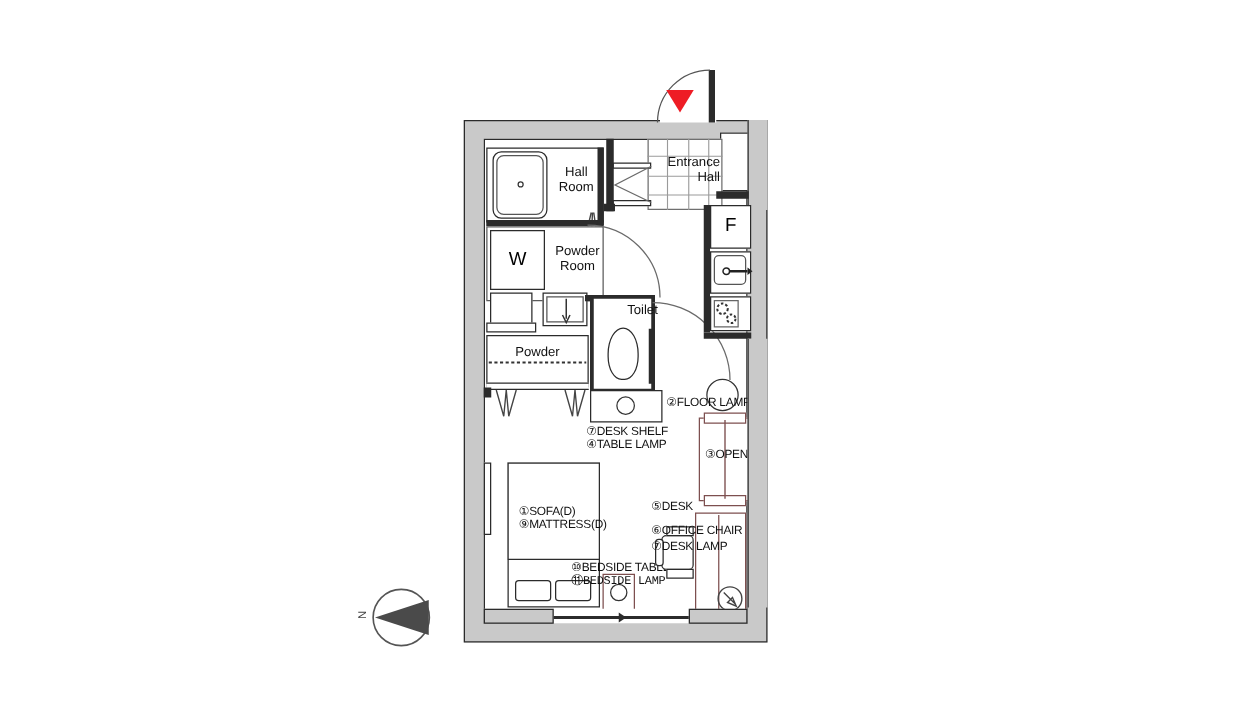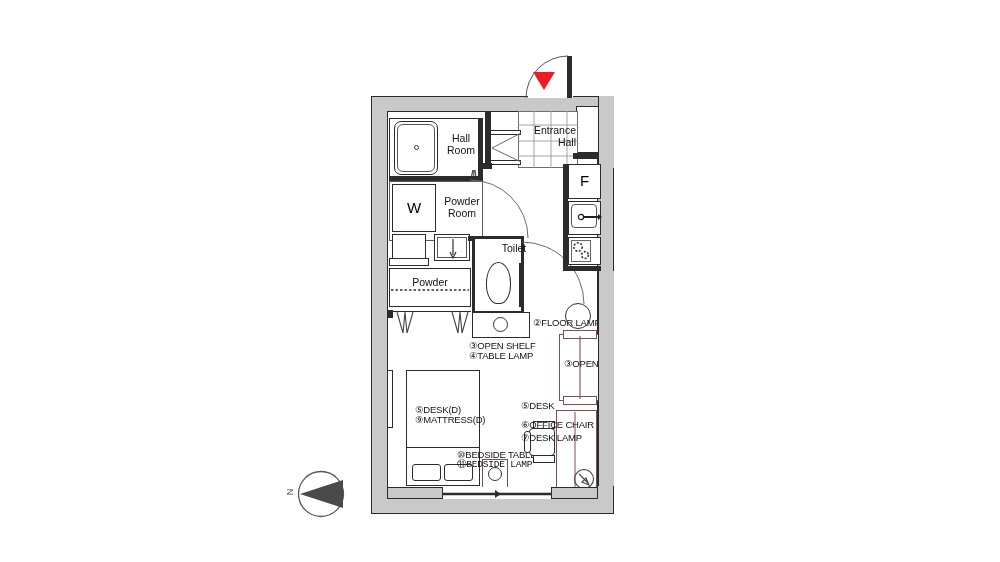--- a/index.html
+++ b/index.html
@@ -138,39 +138,39 @@
   <div class="abs" style="left:571px;top:240px;width:20px;height:22px;background:#ffffff;border:1px solid #666;"></div>
   <svg class="abs" style="left:572px;top:241px;" width="20" height="21">
     <circle cx="6" cy="6" r="4.2" fill="none" stroke="#333" stroke-width="1.6" stroke-dasharray="2,1.6"></circle>
     <circle cx="13" cy="14" r="3.4" fill="none" stroke="#333" stroke-width="1.6" stroke-dasharray="2,1.6"></circle>
   </svg>
   <div class="abs" style="left:563px;top:164px;width:5px;height:102px;background:#2b2b2b;"></div>
   <div class="abs" style="left:563px;top:266px;width:38px;height:5px;background:#2b2b2b;"></div>
 
   <div class="abs" style="left:472px;top:312px;width:58px;height:26px;background:#ffffff;border:1.3px solid #2b2b2b;"></div>
   <div class="abs" style="left:493px;top:317px;width:15px;height:15px;border:1.2px solid #333;border-radius:50%;"></div>
-  <div class="lbl" style="left:469px;top:340px;">③OPEN SHELF</div>
+  <div class="lbl" style="left:469px;top:340px;">⑦DESK SHELF</div>
   <div class="lbl" style="left:469px;top:350px;">④TABLE LAMP</div>
 
   <div class="abs" style="left:565px;top:303px;width:26px;height:26px;border:1.2px solid #333;border-radius:50%;"></div>
   <div class="lbl" style="left:533px;top:317px;">②FLOOR LAMP</div>
 
   <div class="abs furn" style="left:559px;top:334px;width:42px;height:67px;"></div>
   <div class="abs furn" style="left:563px;top:330px;width:34px;height:9px;"></div>
   <div class="abs furn" style="left:563px;top:396px;width:34px;height:9px;"></div>
   <svg class="abs" style="left:579px;top:336px;" width="3" height="63">
     <line x1="1" y1="0" x2="1" y2="63" stroke="#7d4f4f" stroke-width="1.1"></line>
   </svg>
   <div class="lbl" style="left:564px;top:358px;">③OPEN</div>
 
   <div class="abs" style="left:406px;top:370px;width:74px;height:116px;background:#ffffff;border:1.4px solid #2b2b2b;"></div>
   <div class="abs" style="left:406px;top:370px;width:74px;height:78px;background:#ffffff;border:1.2px solid #2b2b2b;"></div>
   <div class="abs" style="left:412px;top:464px;width:29px;height:17px;background:#ffffff;border:1.2px solid #2b2b2b;border-radius:3px;"></div>
   <div class="abs" style="left:444px;top:464px;width:29px;height:17px;background:#ffffff;border:1.2px solid #2b2b2b;border-radius:3px;"></div>
-  <div class="lbl" style="left:415px;top:404px;">⑤DESK(D)</div>
+  <div class="lbl" style="left:415px;top:404px;">①SOFA(D)</div>
   <div class="lbl" style="left:415px;top:414px;">⑨MATTRESS(D)</div>
 
   <div class="abs furn" style="left:482px;top:459px;width:26px;height:31px;"></div>
   <div class="abs" style="left:488px;top:467px;width:14px;height:14px;border:1.2px solid #333;border-radius:50%;"></div>
   <div class="lbl" style="left:457px;top:449px;">⑩BEDSIDE TABLE</div>
   <div class="lbl" style="left:457px;top:459px;font-family:Liberation Mono, monospace;">⑪BEDSIDE LAMP</div>
 
   <div class="abs furn" style="left:556px;top:410px;width:41px;height:80px;"></div>
   <svg class="abs" style="left:574px;top:412px;" width="3" height="76">
     <line x1="1" y1="0" x2="1" y2="76" stroke="#7d4f4f" stroke-width="1"></line>

